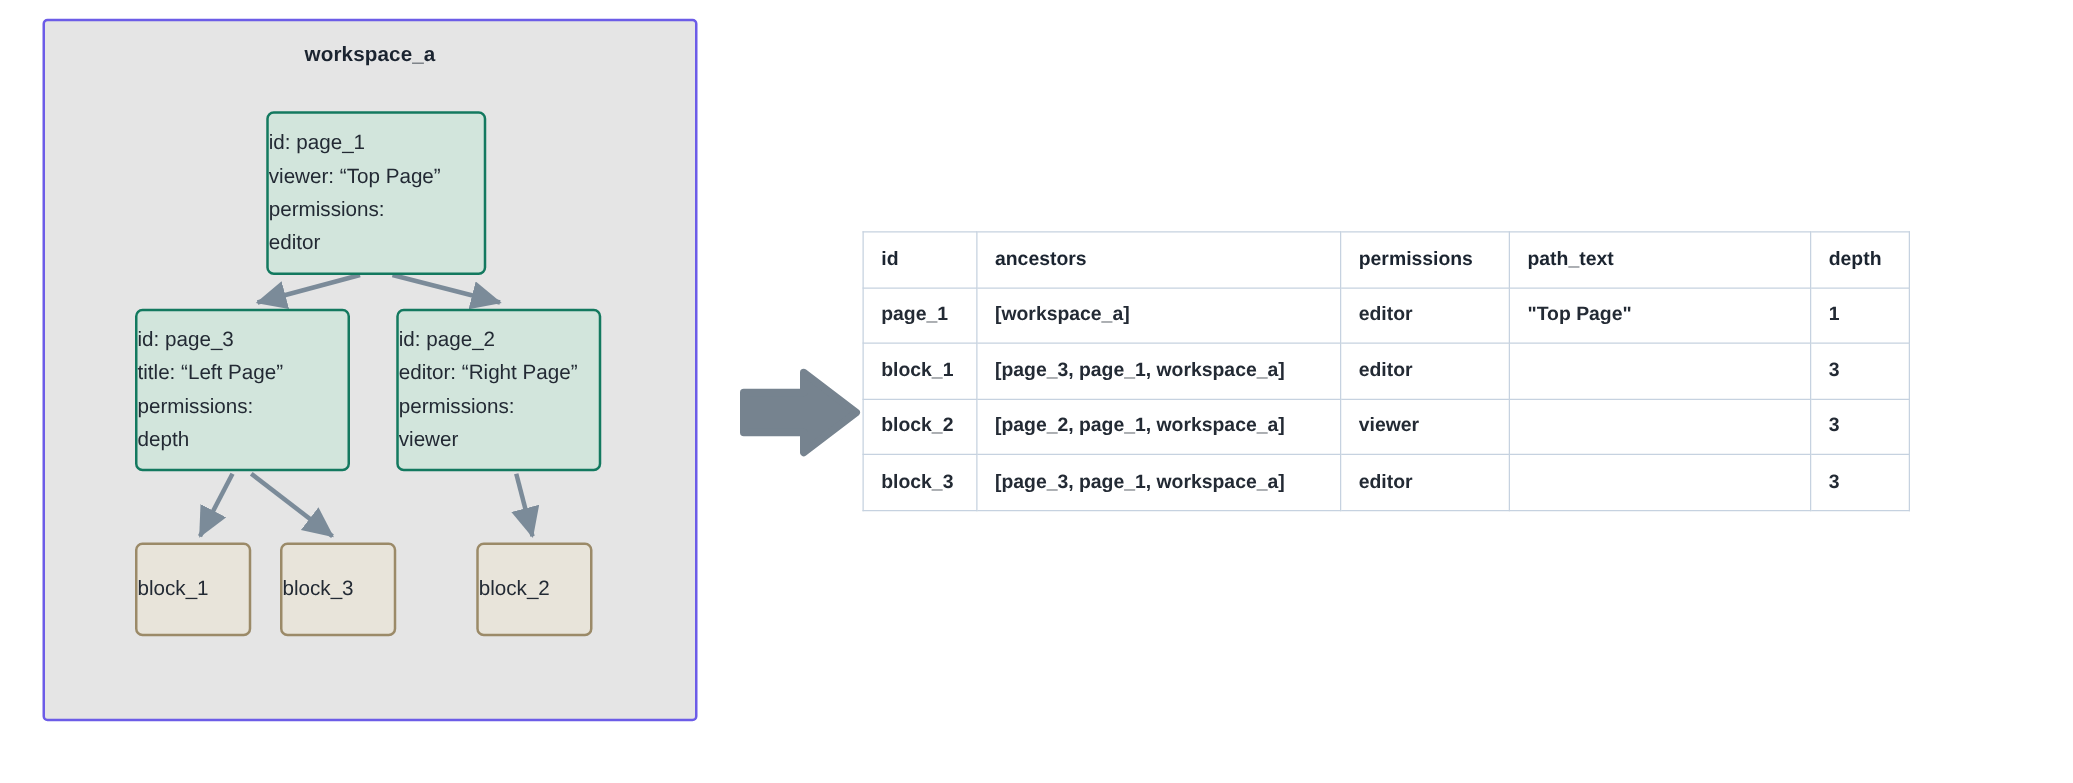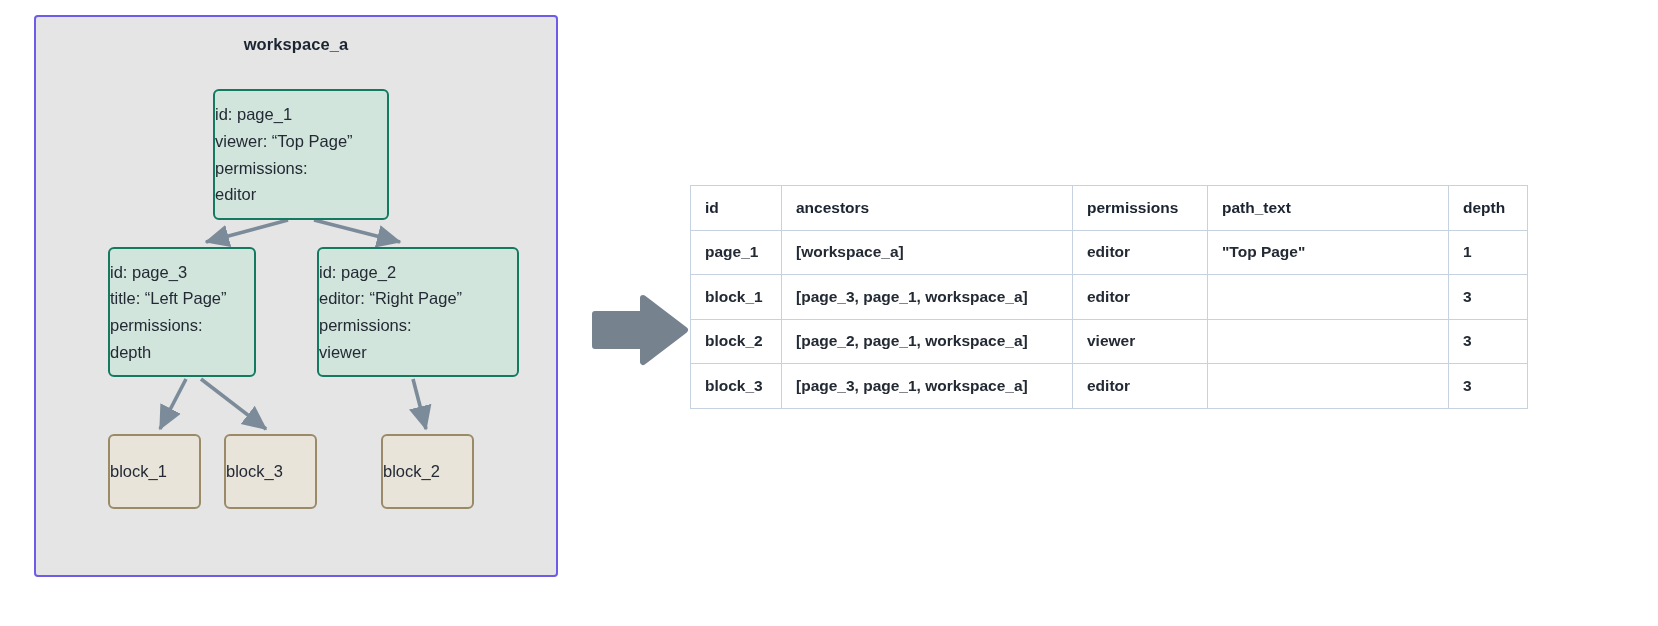--- a/index.html
+++ b/index.html
@@ -61,22 +61,22 @@
   }
   .node-block {
     background: #e8e4da;
     border: 2px solid #9b8a68;
     font-size: 16.5px;
     line-height: 1.4;
   }
   .node-line { display: block; white-space: nowrap; }
 
   #node-page_1 { left: 177px; top: 72px;  width: 176px; height: 131px; }
-  #node-page_3 { left: 72px;  top: 230px; width: 148px; height: 130px; }
-  #node-page_2 { left: 281px; top: 230px; width: 202px; height: 130px; }
+  #node-page_3 { left: 72px;  top: 230px; width: 172px; height: 130px; }
+  #node-page_2 { left: 281px; top: 230px; width: 164px; height: 130px; }
   #node-block_1 { left: 72px;  top: 417px; width: 93px;  height: 75px; }
   #node-block_3 { left: 188px; top: 417px; width: 93px;  height: 75px; }
   #node-block_2 { left: 345px; top: 417px; width: 93px;  height: 75px; }
 
   #tree-edges {
     position: absolute;
     left: 0; top: 0;
     width: 524px;
     height: 562px;
     z-index: 1;

